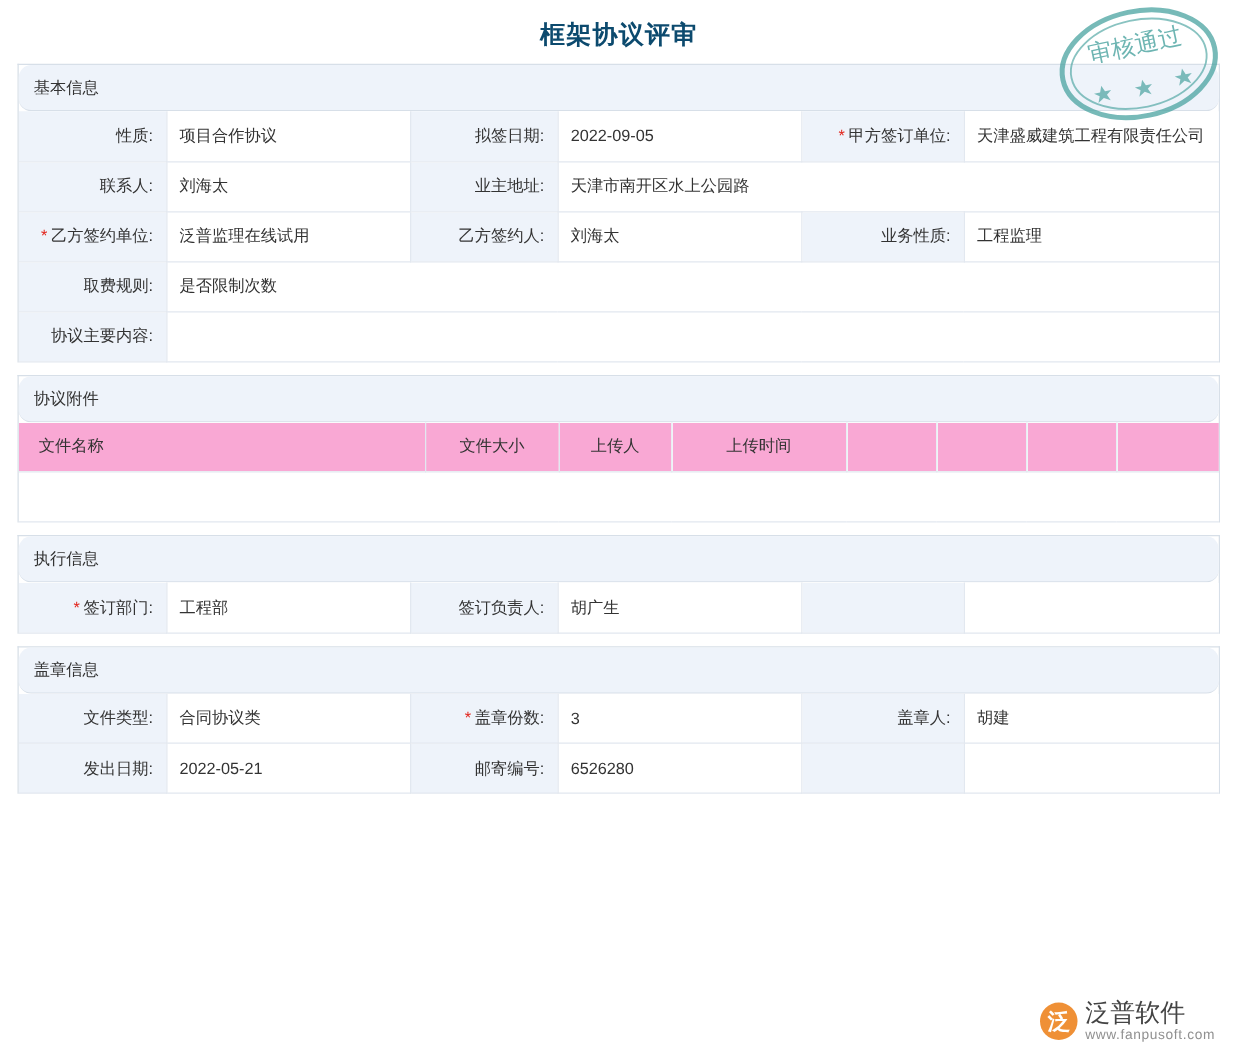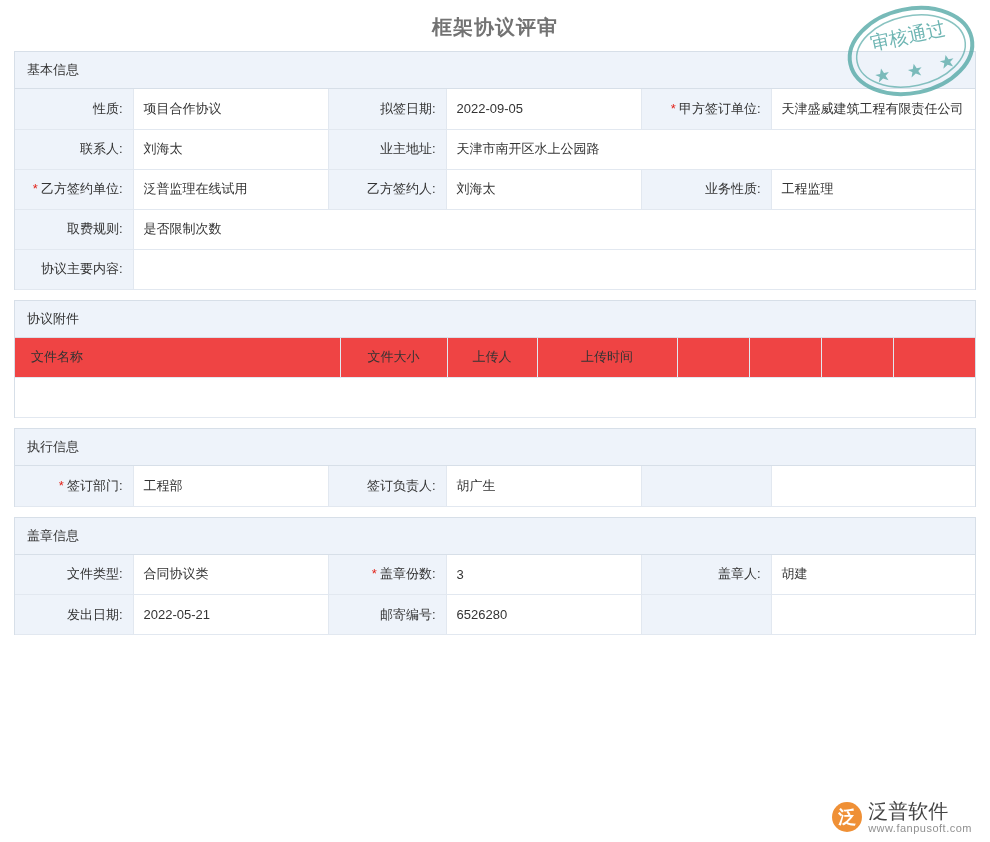--- a/index.html
+++ b/index.html
@@ -12,36 +12,37 @@
     position: relative;
     width: 990px;
     height: 842px;
     overflow: hidden;
     background: #ffffff;
   }
   .page-title {
     text-align: center;
     font-size: 20px;
     font-weight: bold;
-    color: #737373;
+    color: #0c4a6e;
     padding: 14px 0 10px 0;
     letter-spacing: 1px;
   }
   .panel {
     margin: 0 14px 10px 14px;
     border: 1px solid #d7dfe8;
     border-bottom: none;
   }
   .panel.last { margin-bottom: 0; }
   .section-head {
     background: #eef3fa;
     border-bottom: 1px solid #d7dfe8;
     font-size: 13px;
     color: #333;
     padding: 9px 12px;
+    border-radius: 10px;
   }
   table.grid {
     width: 100%;
     border-collapse: collapse;
     table-layout: fixed;
   }
   table.grid td {
     border-bottom: 1px solid #e2e8f0;
     border-right: 1px solid #e2e8f0;
     height: 40px;
@@ -60,21 +61,21 @@
     color: #333;
   }
   td.val {
     background: #ffffff;
     color: #222;
   }
   .req { color: #e2231a; margin-right: 3px; }
 
   
   .att-head td {
-    background: #ef4444;
+    background: #f9a8d4;
     text-align: center;
     height: 42px;
     font-size: 13px;
     color: #333;
   }
   .att-head td.firstcol { text-align: left; padding-left: 16px; }
   .att-body td {
     height: 56px;
     background: #ffffff;
     border-right: none;

